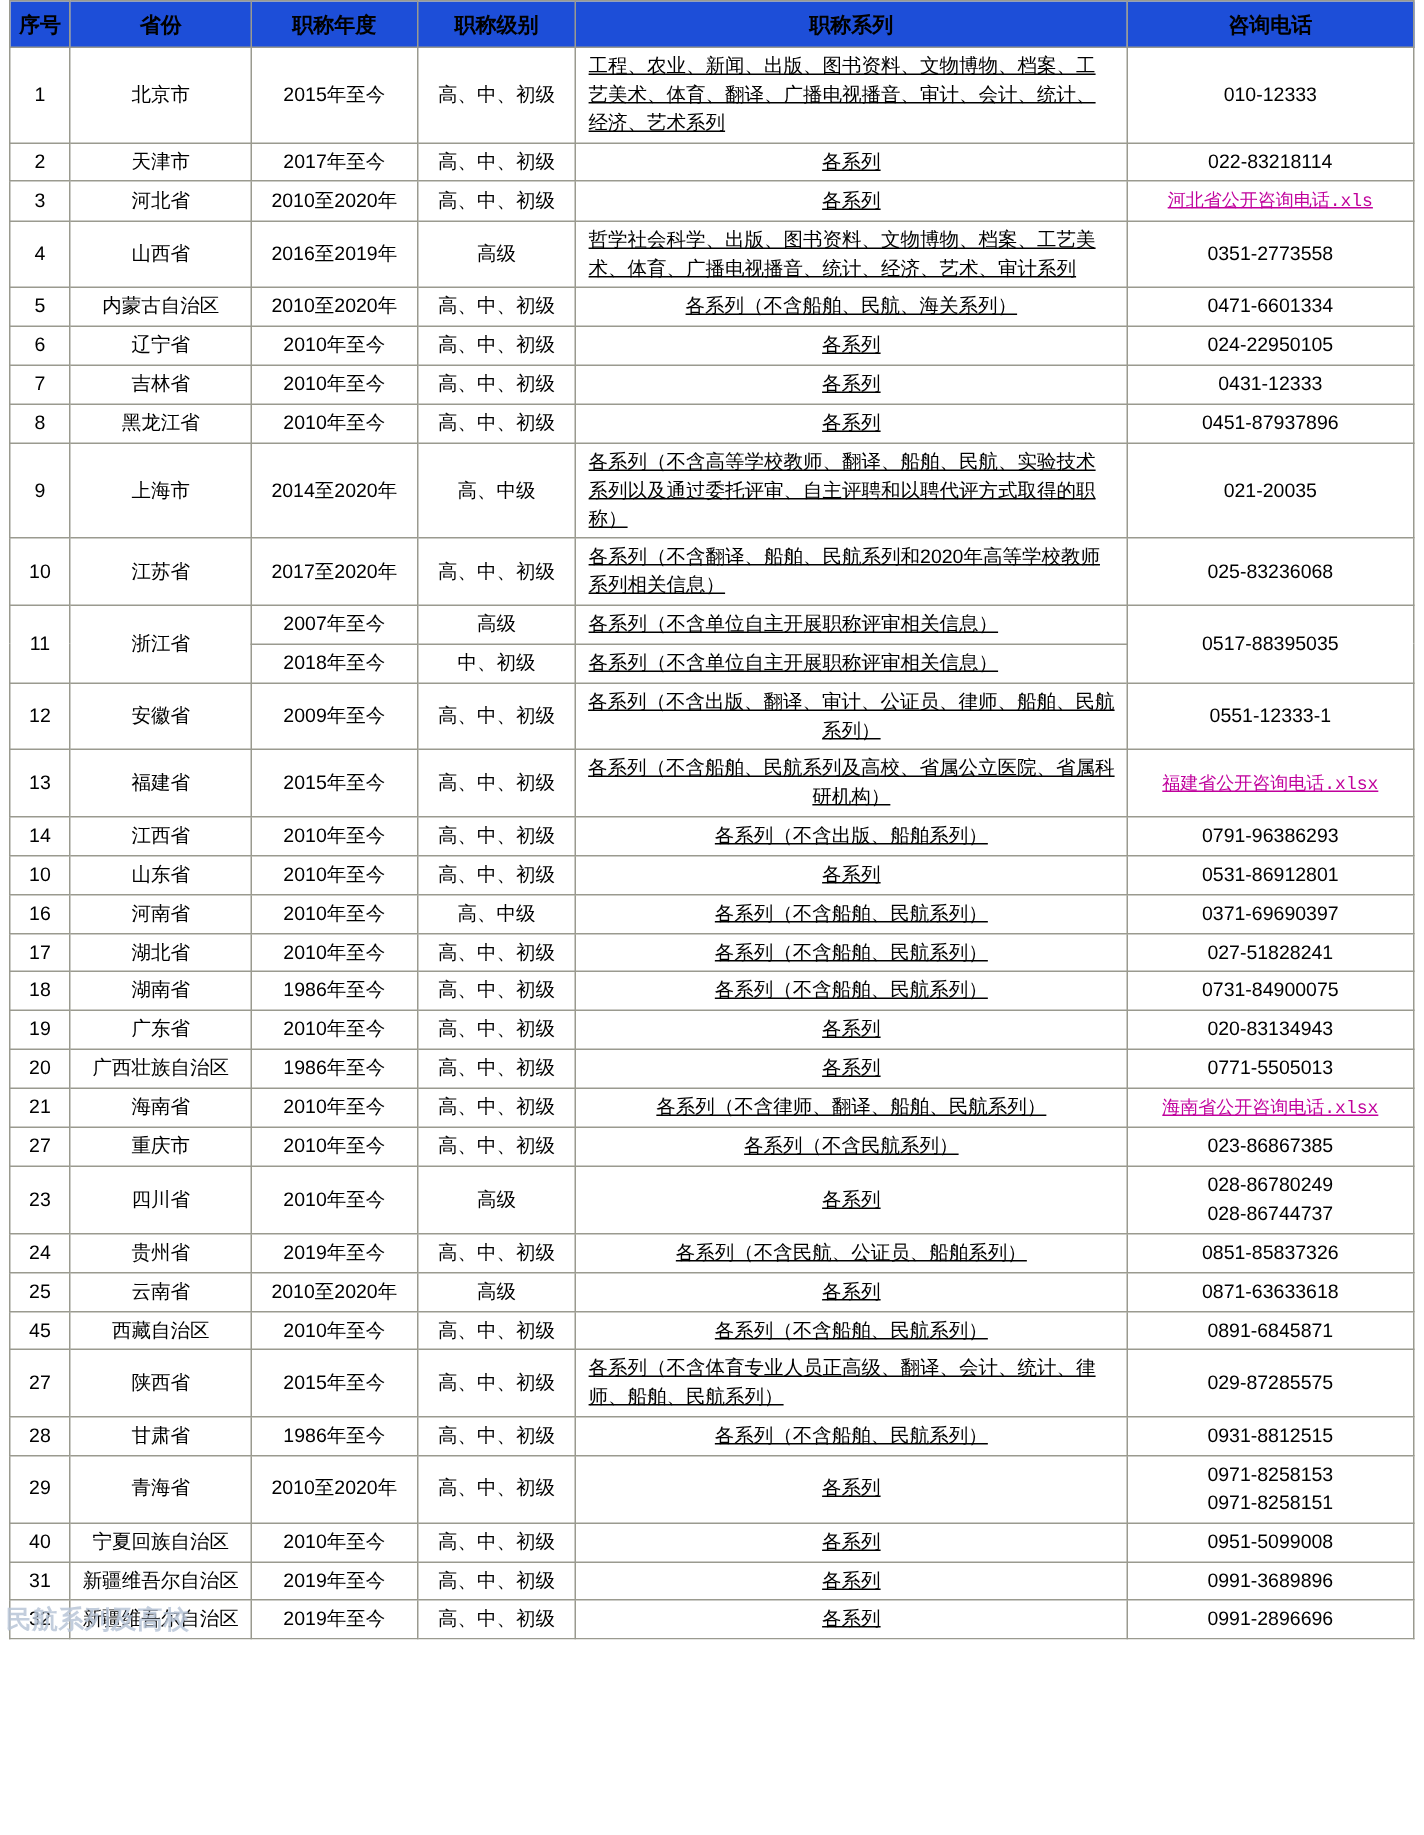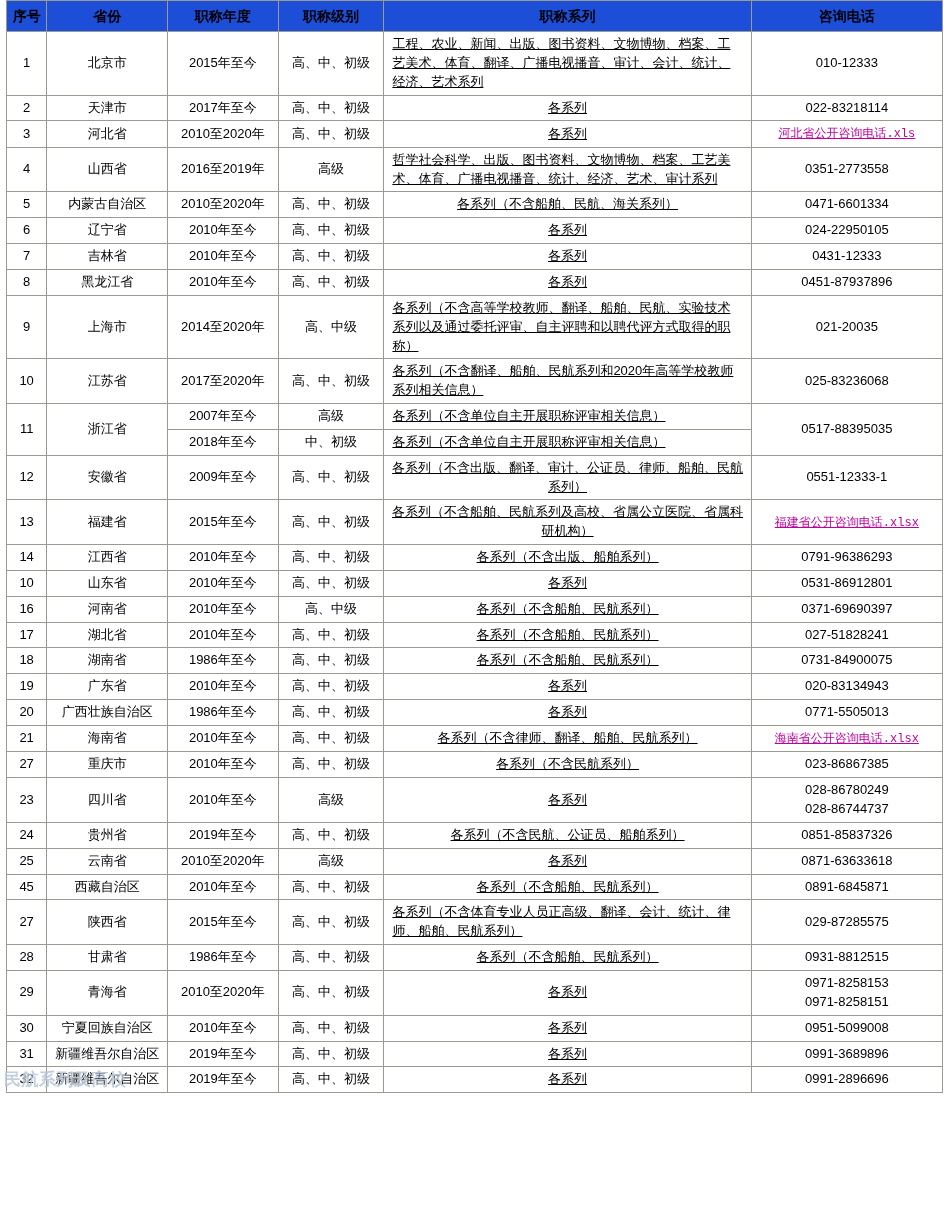--- a/index.html
+++ b/index.html
@@ -344,21 +344,21 @@
         </tr>
         <tr>
           <td>29</td>
           <td>青海省</td>
           <td>2010至2020年</td>
           <td>高、中、初级</td>
           <td class="series">各系列</td>
           <td><span>0971-8258153</span><br><span>0971-8258151</span></td>
         </tr>
         <tr>
-          <td>30</td>
+          <td>40</td>
           <td>宁夏回族自治区</td>
           <td>2010年至今</td>
           <td>高、中、初级</td>
           <td class="series">各系列</td>
           <td><span>0951-5099008</span></td>
         </tr>
         <tr>
           <td>31</td>
           <td>新疆维吾尔自治区</td>
           <td>2019年至今</td>

